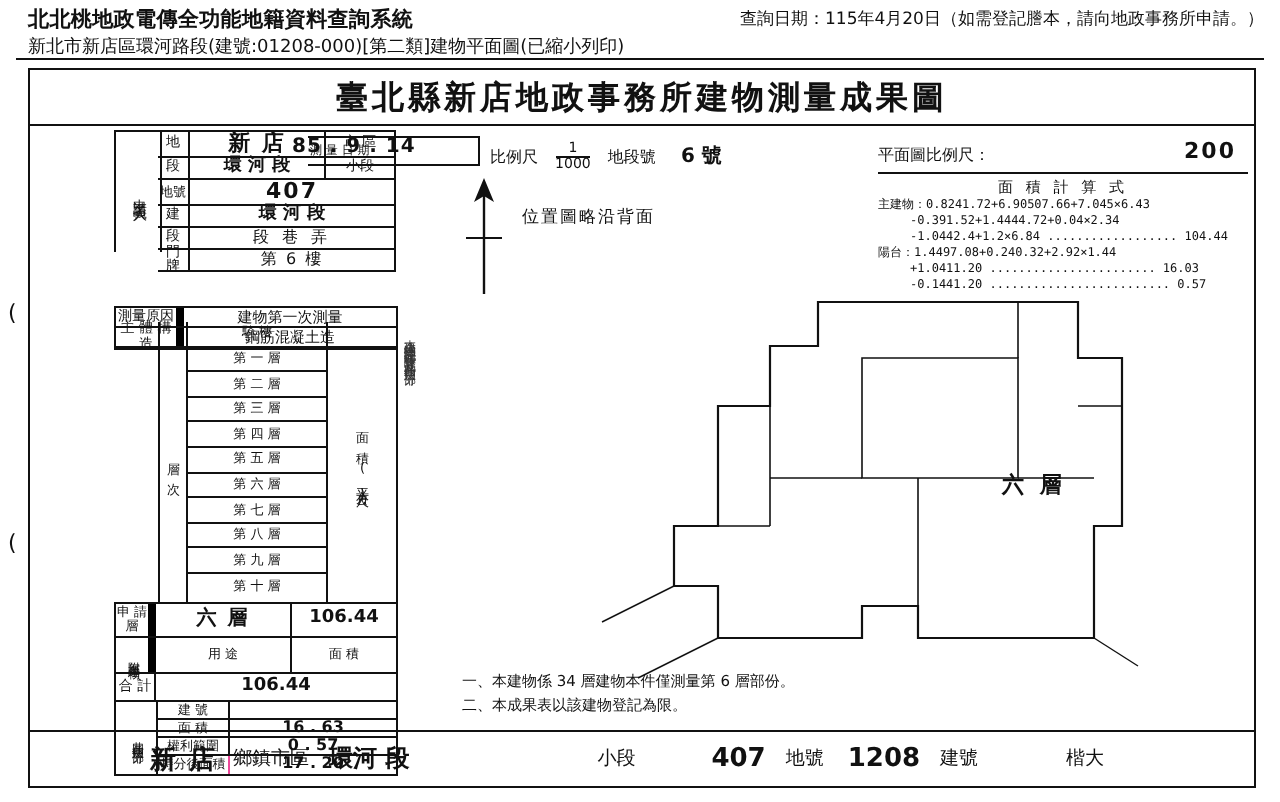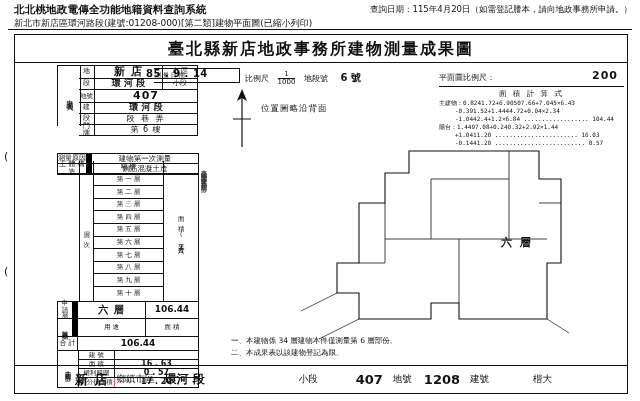--- a/index.html
+++ b/index.html
@@ -46,21 +46,21 @@
   .hr-bottom{position:absolute;left:0;bottom:27px;width:612px;height:1.2px;background:#111;}
   .footline{
     position:absolute;left:0;bottom:0;width:612px;height:27px;
     display:flex;align-items:center;font-size:9px;
   }
   .foot-big{font-size:13px;font-weight:bold;letter-spacing:1px;}
   .foot-lbl{font-size:9.5px;}
   .foot-val{font-size:10.5px;font-weight:bold;margin:0 4px;}
   .lrow{display:flex;border-bottom:1px solid #111;box-sizing:border-box;}
   .lhead{
-    width:22px;min-width:22px;border-right:6px solid #000000;
+    width:22px;min-width:22px;border-right:4px solid #000000;
     display:flex;align-items:center;justify-content:center;
     text-align:center;line-height:1.05;font-size:7px;
     box-sizing:border-box;
   }
   .lcell{
     flex:1;border-right:1px solid #111;
     display:flex;align-items:center;justify-content:center;
     text-align:center;line-height:1.05;box-sizing:border-box;
     padding:0 1px;
   }

